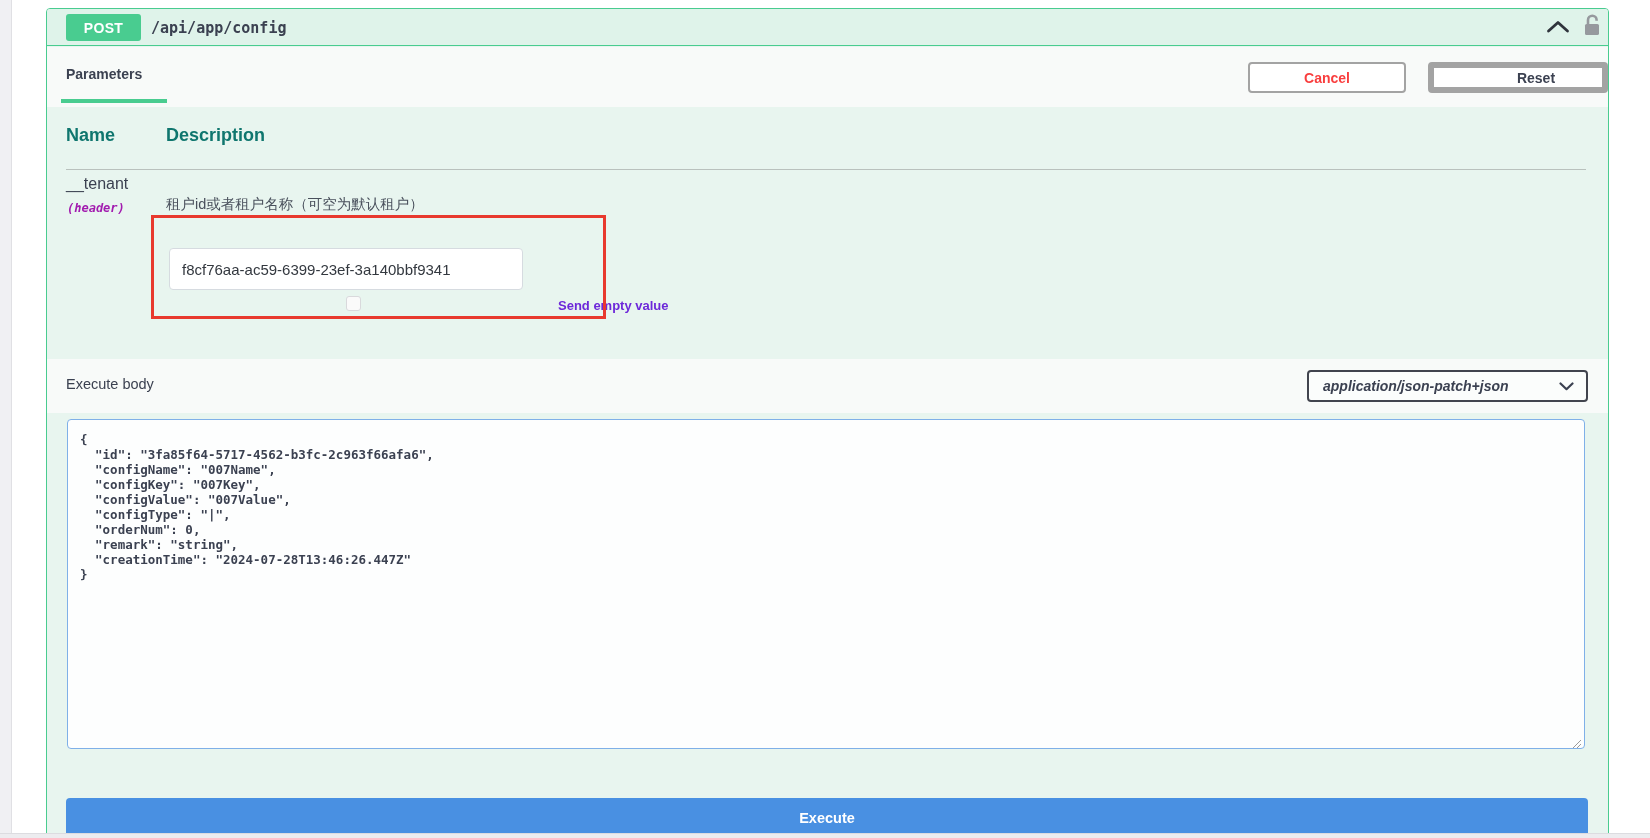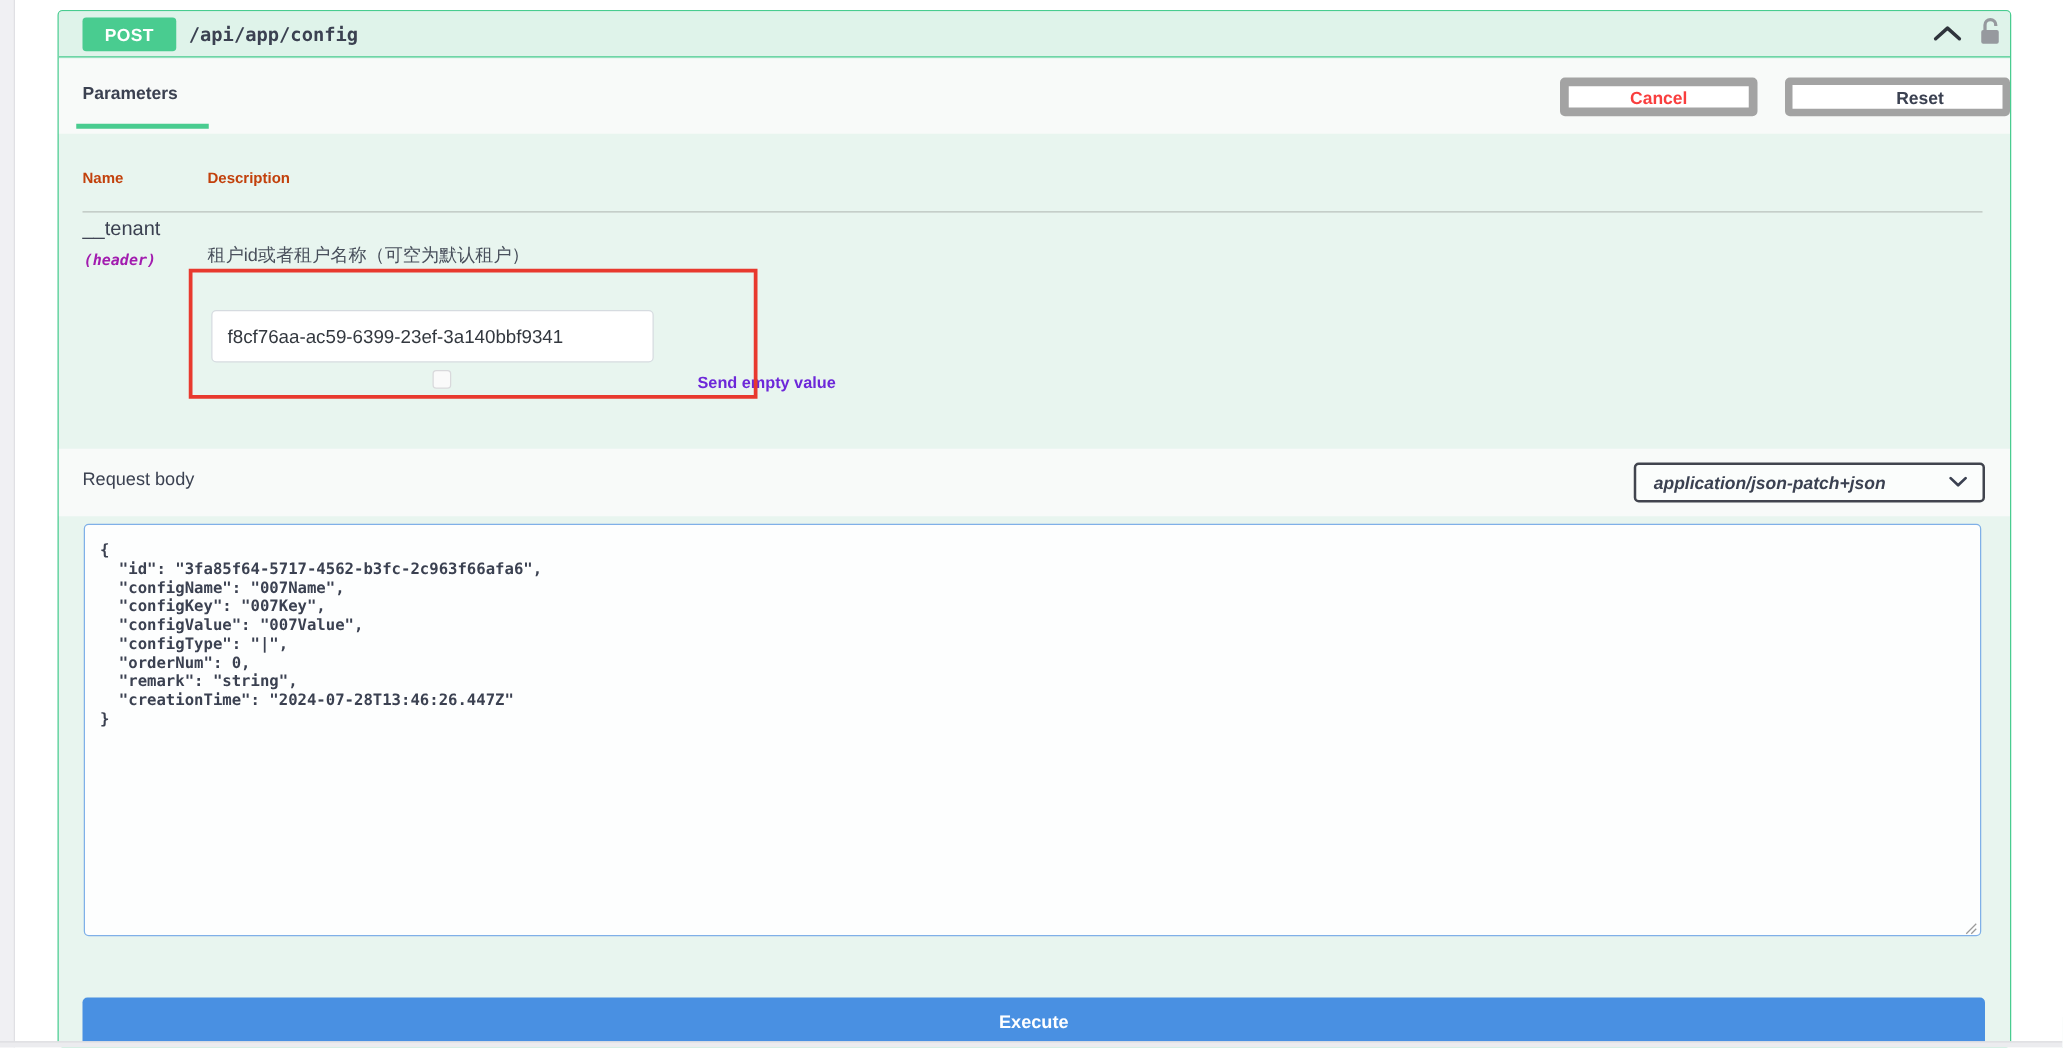--- a/index.html
+++ b/index.html
@@ -21,25 +21,25 @@
   .lock-btn { position:absolute; left:1532px; top:4px; width:26px; height:28px; background:none; border:none; cursor:pointer; display:flex; align-items:center; justify-content:center; }
 
   
   .sec-head-1 { position:absolute; left:0; top:38px; width:100%; height:60px; background:#f8faf9; }
   .sec-head-2 { position:absolute; left:0; top:350px; width:100%; height:54px; background:#f8faf9; }
 
   .tab-label { position:absolute; left:19px; top:57px; font-size:14px; font-weight:bold; color:#3b4151; }
   .tab-underline { position:absolute; left:14px; top:90px; width:106px; height:4px; background:#49cc90; }
 
   .btn { border-radius:4px; font-weight:bold; font-size:14px; background:#fff; cursor:pointer; display:flex; align-items:center; justify-content:center; }
-  .cancel-btn { position:absolute; left:1201px; top:53px; width:158px; height:31px; border:7px solid #a3a3a3; color:#f93e3e; }
+  .cancel-btn { position:absolute; left:1201px; top:53px; width:158px; height:31px; border:2px solid #a3a3a3; color:#f93e3e; }
   .reset-btn  { position:absolute; left:1381px; top:53px; width:180px; height:31px; border:6px solid #a3a3a3; color:#3b4151;padding-left:36px; }
 
   
-  .col-head { position:absolute; top:126px; font-size:12px; font-weight:bold; color:#c2410c; }
+  .col-head { position:absolute; top:116px; font-size:18px; font-weight:bold; color:#0f766e; }
   .col-head.name { left:19px; }
   .col-head.desc { left:119px; }
   .table-rule { position:absolute; left:19px; top:160px; width:1520px; height:1px; background:#b9c1bd; }
 
   .param-name { position:absolute; left:19px; top:166px; font-size:16px; color:#3b4151; }
   .param-in { position:absolute; left:20px; top:192px; font-size:12px; font-style:italic; font-weight:bold; font-family:"DejaVu Sans Mono", monospace; color:#a21caf; }
   .param-desc { position:absolute; left:119px; top:186px; font-size:14.5px; color:#49505c; }
 
   .param-input { position:absolute; left:122px; top:239px; width:354px; height:42px; border:1px solid #d6dbe0; border-radius:4px; background:#fff; font-size:15px; color:#33383f; padding:0 12px; font-family:"Liberation Sans", sans-serif; outline:none; }
 
@@ -103,21 +103,21 @@
     <div class="param-desc">租户id或者租户名称（可空为默认租户）</div>
 
     <input class="param-input" type="text" value="f8cf76aa-ac59-6399-23ef-3a140bbf9341" style="">
 
     <input class="empty-checkbox" type="checkbox" style="">
     <div class="empty-label">Send empty value</div>
 
     <div class="annotation-rect"></div>
 
     <div class="sec-head-2"></div>
-    <div class="reqbody-label">Request body</div>
+    <div class="reqbody-label">Execute body</div>
     <div class="content-type">
       <span class="content-type-text">application/json-patch+json</span>
       <span>
         <svg width="15" height="9" viewBox="0 0 15 9">
             <polyline points="1.5,1.5 7.5,7.2 13.5,1.5" fill="none" stroke="#3b4151" stroke-width="2.2" stroke-linecap="round" stroke-linejoin="round"></polyline>
           </svg>
       </span>
     </div>
 
     <div class="body-editor-wrap">

